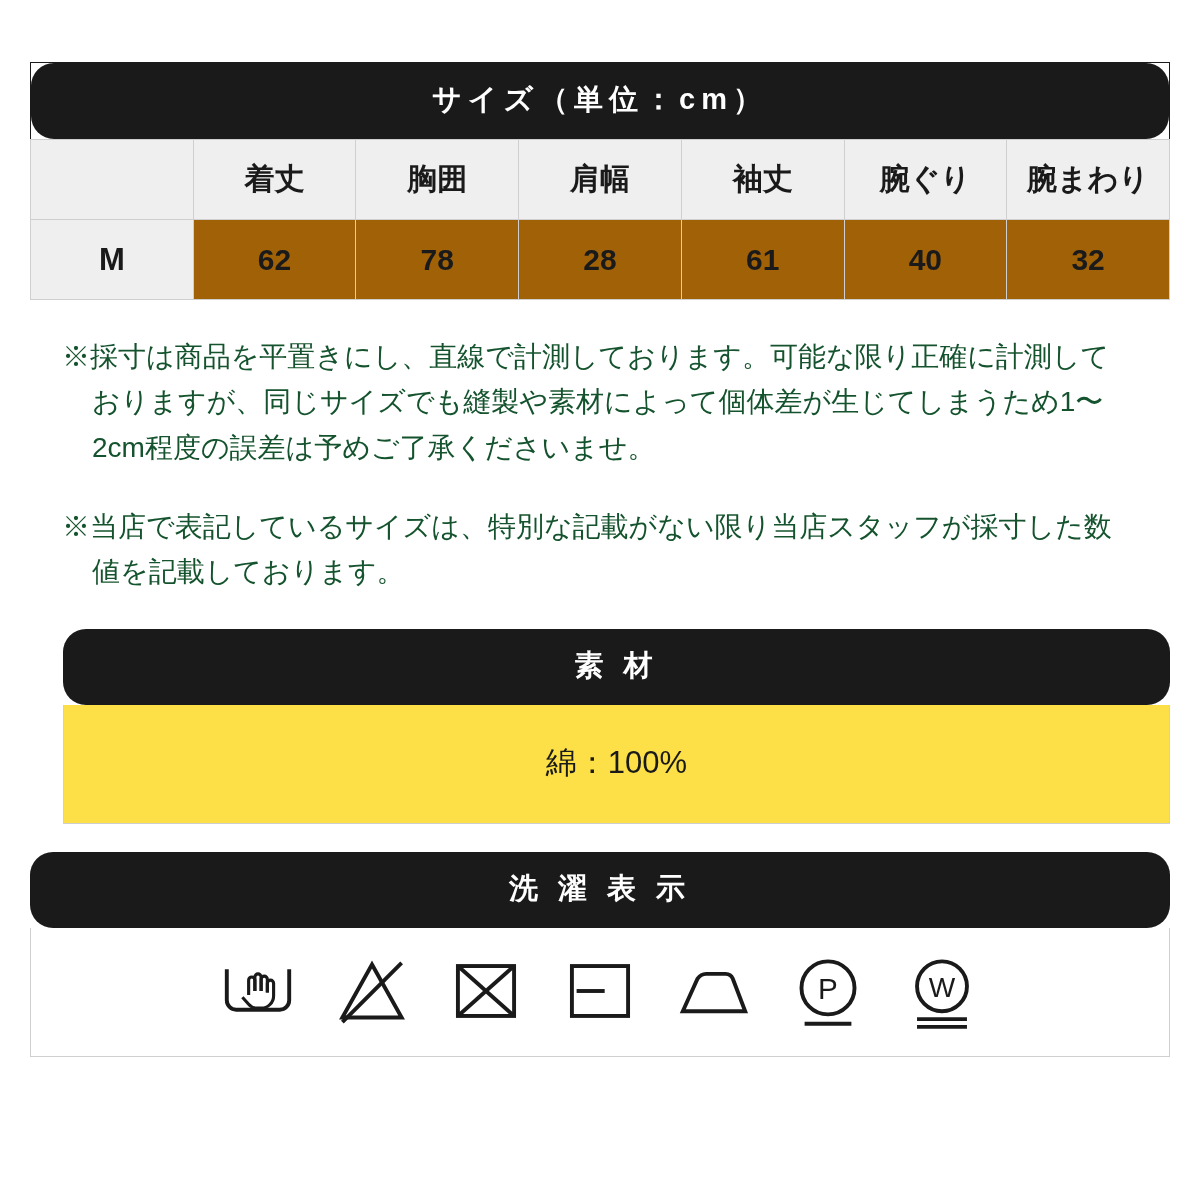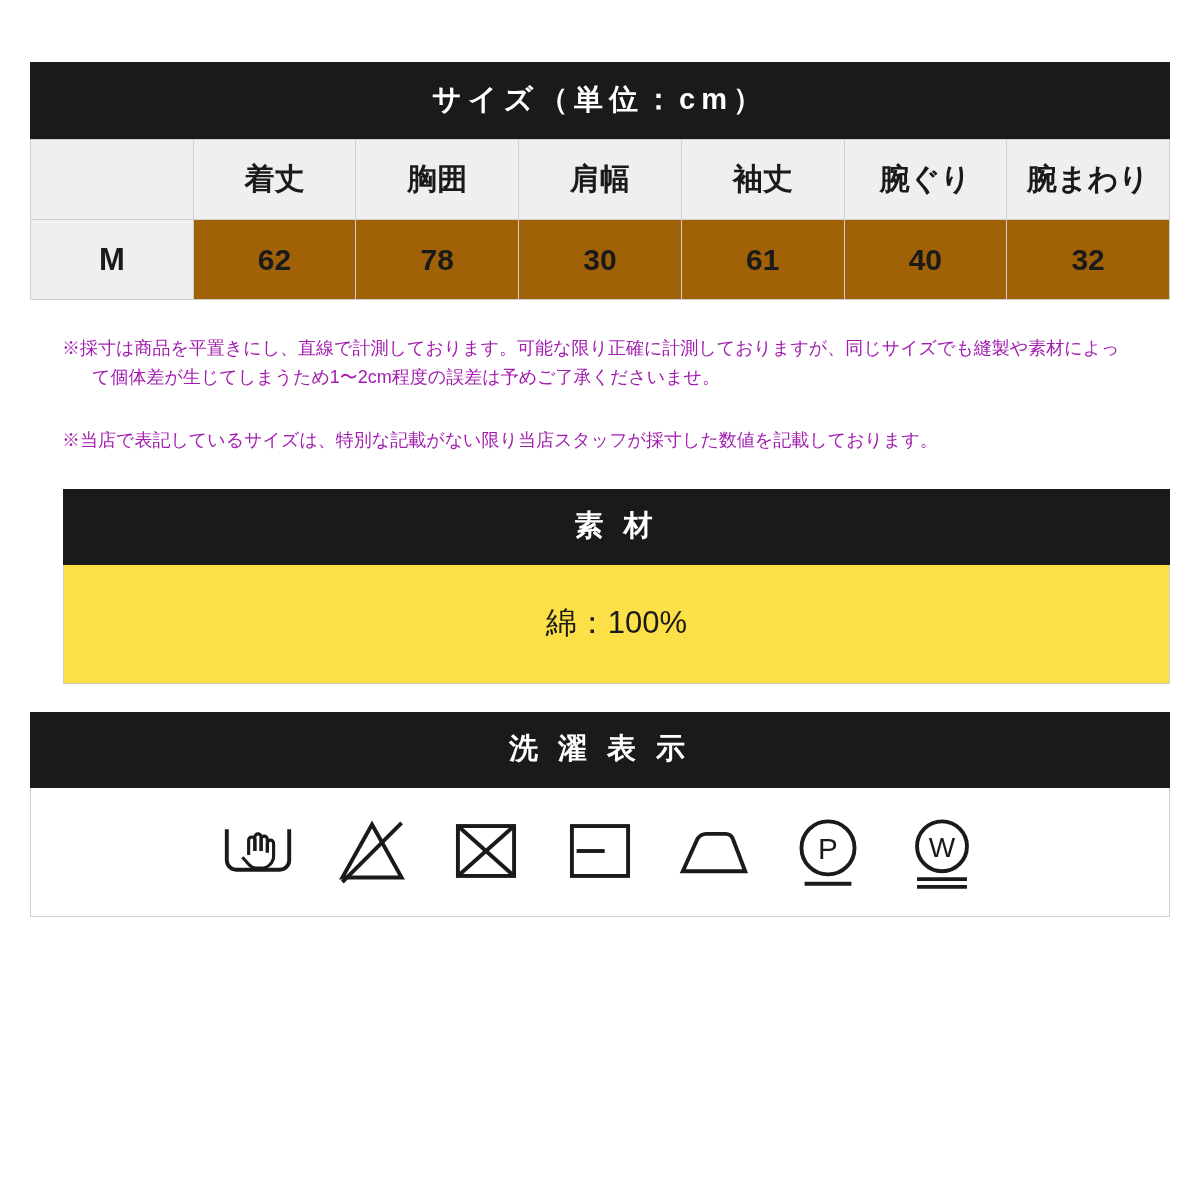--- a/index.html
+++ b/index.html
@@ -21,20 +21,21 @@
 
   
   .bar {
     background: #1a1a1a;
     color: #ffffff;
     text-align: center;
     font-size: 29px;
     font-weight: bold;
     letter-spacing: 6px;
     padding: 17px 0 19px;
+    border-radius: 23px;
   }
 
   
   .size-block { margin-top: 62px; }
   table.size {
     width: 100%;
     border-collapse: collapse;
     table-layout: fixed;
   }
   table.size th, table.size td {
@@ -61,23 +62,23 @@
   }
   table.size tbody td { background: #a16207; font-weight: bold; }
   .hdr-bar-wrap { border: 1px solid #1a1a1a; border-bottom: none; }
 
   
   .notes {
     margin-top: 34px;
     padding: 0 36px 0 32px;
   }
   .note {
-    font-size: 18px;
+    font-size: 28px;
     line-height: 1.62;
-    color: #a21caf;
+    color: #14532d;
     text-indent: 0;
     margin-bottom: 34px;
   }
   .note .hang {
     display: block;
     padding-left: 30px;
     text-indent: -30px;
   }
 
   
@@ -124,21 +125,21 @@
           <th>袖丈</th>
           <th>腕ぐり</th>
           <th>腕まわり</th>
         </tr>
       </thead>
       <tbody>
         <tr>
           <th>M</th>
           <td>62</td>
           <td>78</td>
-          <td>30</td>
+          <td>28</td>
           <td>61</td>
           <td>40</td>
           <td>32</td>
         </tr>
       </tbody>
     </table>
   </div>
 
   <div class="notes">
     <p class="note">

